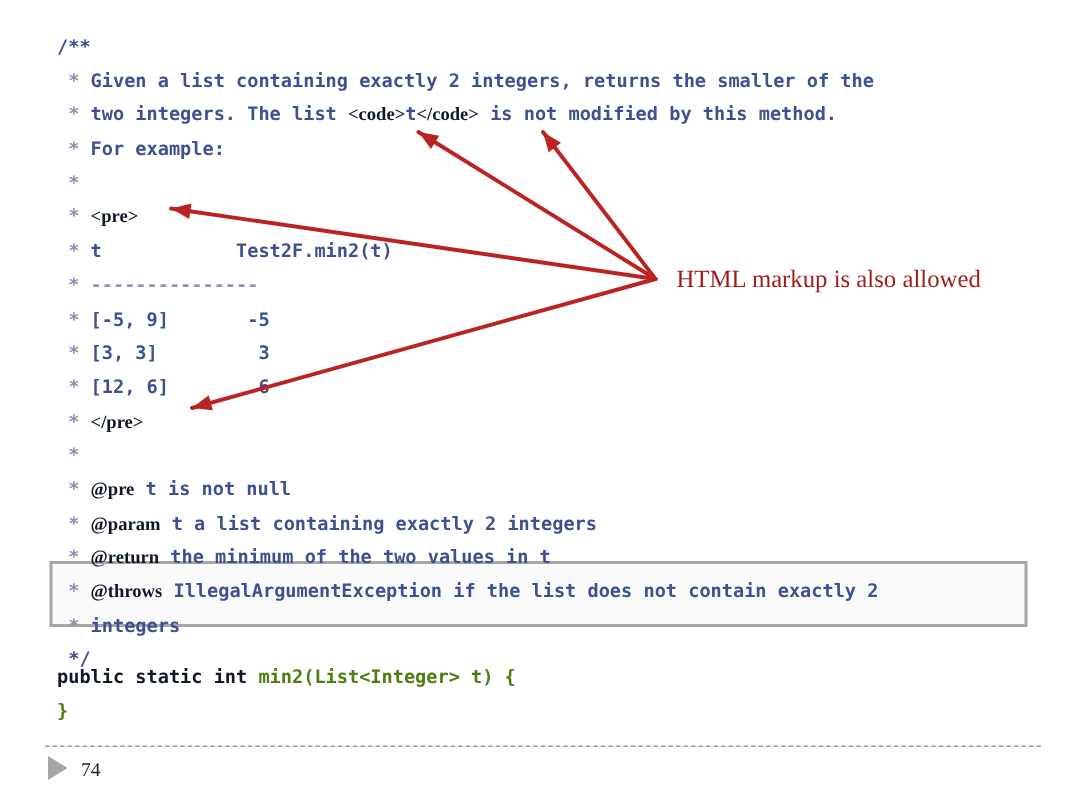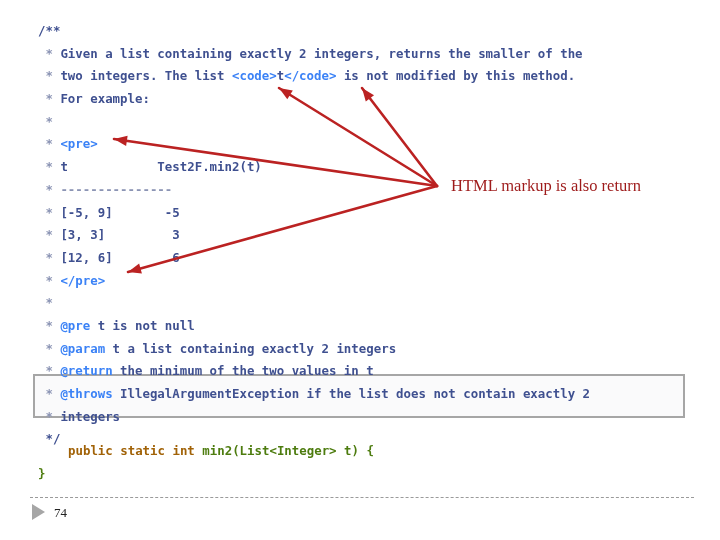--- a/index.html
+++ b/index.html
@@ -36,23 +36,23 @@
     white-space: pre;
     color: #44548c;
     letter-spacing: 0px;
     z-index: 5;
   }
   .code-line {
     white-space: pre;
     height: 22.7px;
   }
   .c-comment   { color: #3f5090; }
-  .c-tagdim    { color: #3b82f6; }
+  .c-tagdim    { color: #0f172a; font-family: Liberation Serif, serif; }
   .c-star      { color: #8b94b4; }
-  .c-keyword   { color: #a16207; margin-left: 30px; }
+  .c-keyword   { color: #0f172a; }
   .c-plain     { color: #4d7c0f; }
   .c-dash      { color: #8b94b4; }
 
   
   #sig-block {
     position: absolute;
     left: 38px;
     top: 440px;
     font-family: "DejaVu Sans Mono", "Liberation Mono", monospace;
     font-size: 12.4px;
@@ -130,21 +130,21 @@
 <body>
 
 <div id="slide">
 
   <div id="throws-highlight"></div>
 
   <div id="code-block"><div class="code-line"><span class="c-comment">/**</span></div><div class="code-line"><span class="c-star"> * </span><span class="c-comment">Given a list containing exactly 2 integers, returns the smaller of the</span></div><div class="code-line"><span class="c-star"> * </span><span class="c-comment">two integers. The list </span><span class="c-tagdim">&lt;code&gt;</span><span class="c-comment">t</span><span class="c-tagdim">&lt;/code&gt;</span><span class="c-comment"> is not modified by this method.</span></div><div class="code-line"><span class="c-star"> * </span><span class="c-comment">For example:</span></div><div class="code-line"><span class="c-star"> *</span></div><div class="code-line"><span class="c-star"> * </span><span class="c-tagdim">&lt;pre&gt;</span></div><div class="code-line"><span class="c-star"> * </span><span class="c-comment">t            Test2F.min2(t)</span></div><div class="code-line"><span class="c-star"> * </span><span class="c-dash">---------------</span></div><div class="code-line"><span class="c-star"> * </span><span class="c-comment">[-5, 9]       -5</span></div><div class="code-line"><span class="c-star"> * </span><span class="c-comment">[3, 3]         3</span></div><div class="code-line"><span class="c-star"> * </span><span class="c-comment">[12, 6]        6</span></div><div class="code-line"><span class="c-star"> * </span><span class="c-tagdim">&lt;/pre&gt;</span></div><div class="code-line"><span class="c-star"> *</span></div><div class="code-line"><span class="c-star"> * </span><span class="c-tagdim">@pre</span><span class="c-comment"> t is not null</span></div><div class="code-line"><span class="c-star"> * </span><span class="c-tagdim">@param</span><span class="c-comment"> t a list containing exactly 2 integers</span></div><div class="code-line"><span class="c-star"> * </span><span class="c-tagdim">@return</span><span class="c-comment"> the minimum of the two values in t</span></div><div class="code-line"><span class="c-star"> * </span><span class="c-tagdim">@throws</span><span class="c-comment"> IllegalArgumentException if the list does not contain exactly 2</span></div><div class="code-line"><span class="c-star"> * </span><span class="c-comment">integers</span></div><div class="code-line"><span class="c-comment"> */</span></div></div>
 
   <div id="sig-block"><div class="code-line"><span class="c-keyword">public static int</span><span class="c-plain"> min2(List&lt;Integer&gt; t) {</span></div><div class="code-line"><span class="c-plain">}</span></div></div>
 
-  <div id="callout-text">HTML markup is also return</div>
+  <div id="callout-text">HTML markup is also allowed</div>
 
   <svg id="arrows" viewBox="0 0 720 540" width="720" height="540">
       <g>
         <line x1="437" y1="186" x2="279" y2="88" stroke="#bb2222" stroke-width="2.6" stroke-linecap="round"></line>
         <polygon points="279,88 292.78837658533666,90.43324292682412 287.30658792260647,99.27122873000137" fill="#bb2222"></polygon>
       </g>
       <g>
         <line x1="437" y1="186" x2="362" y2="88" stroke="#bb2222" stroke-width="2.6" stroke-linecap="round"></line>
         <polygon points="362,88 374.03022535734607,95.16335660507472 365.7712965656129,101.48396537425829" fill="#bb2222"></polygon>
       </g>

